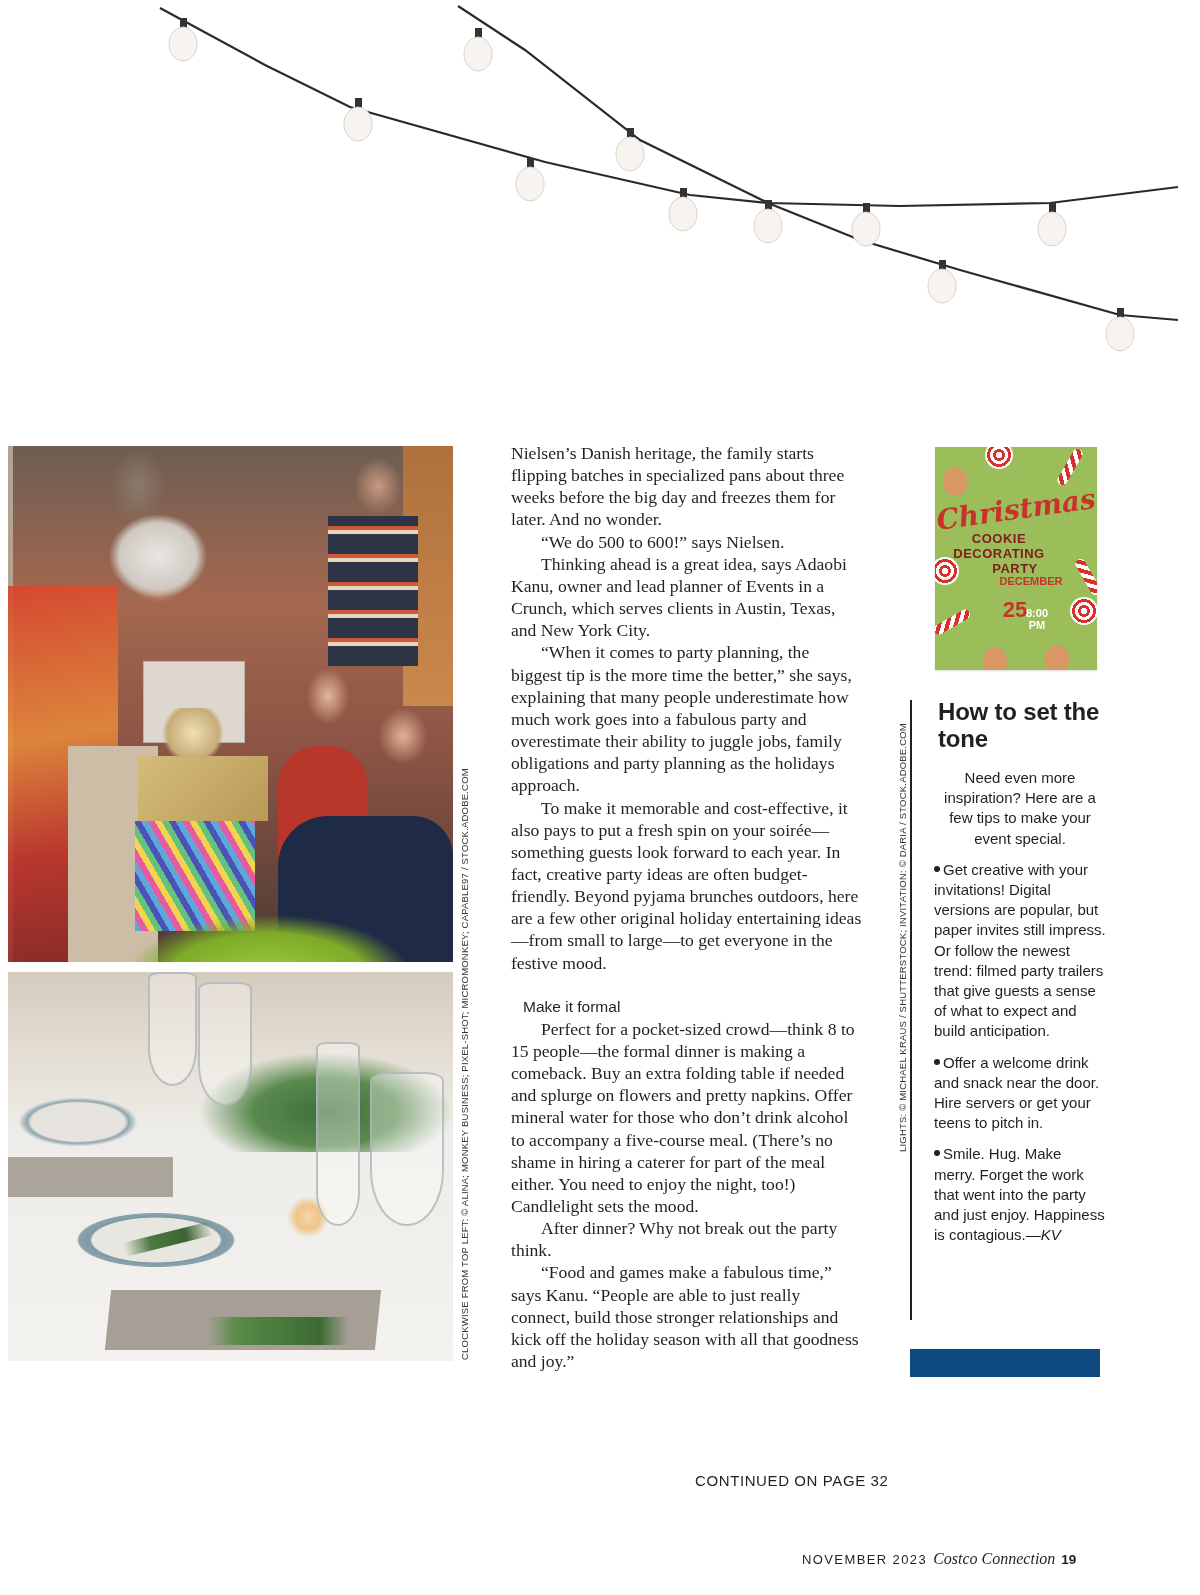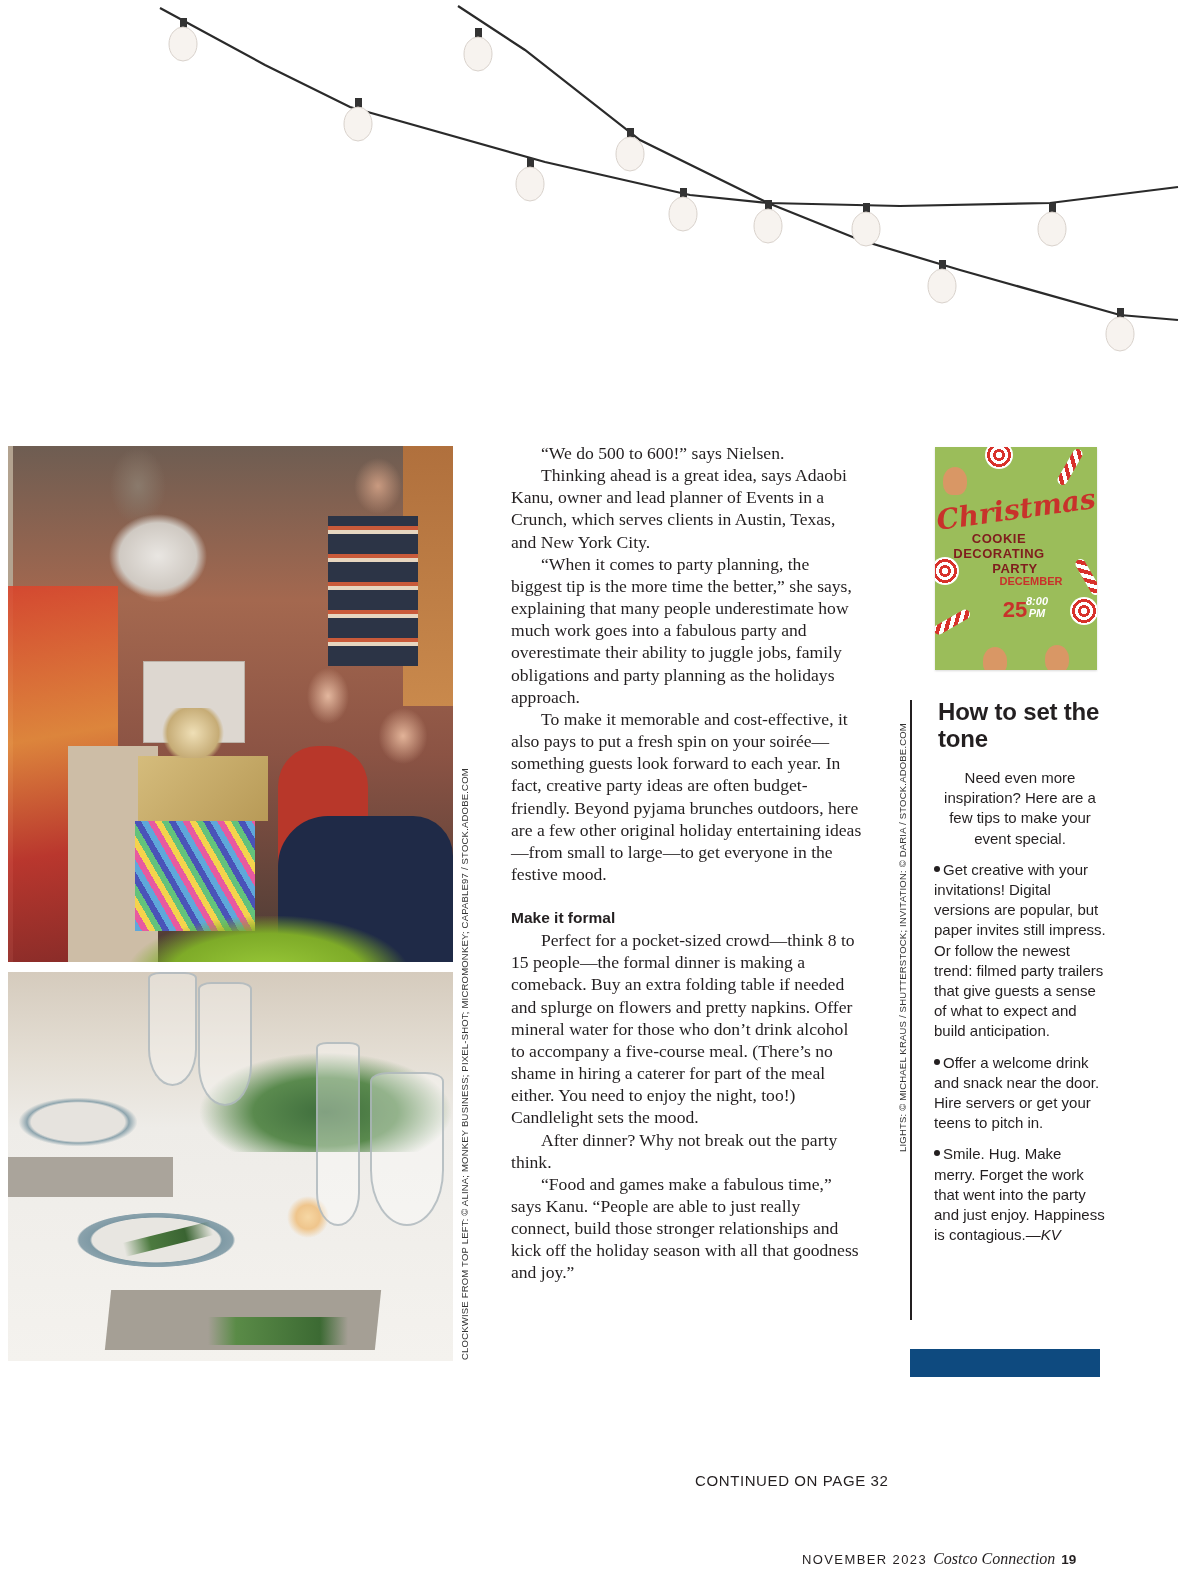--- a/index.html
+++ b/index.html
@@ -51,21 +51,21 @@
 
   
   .credit-vert { position: absolute; font-family: "Liberation Sans", sans-serif; font-size: 9.5px; letter-spacing: .2px; color: #333; white-space: nowrap; transform-origin: left top; transform: rotate(-90deg); }
   .credit-left { left: 459px; top: 1360px; }
   .credit-right { left: 897px; top: 1152px; }
 
   
   .article { position: absolute; left: 511px; top: 442px; width: 352px; font-size: 17.6px; line-height: 22.15px; color: #231f20; }
   .article p { margin: 0; }
   .article p.indent { text-indent: 30px; }
-  .article h3 { font-family: "Liberation Sans", sans-serif; font-weight: bold; font-size: 15.5px; margin: 22px 0 0 0; line-height: 22px; }
+  .article h3 { font-family: "Liberation Sans", sans-serif; font-weight: normal; font-size: 15.5px; margin: 22px 0 0 12px; line-height: 22px; }
   .continued { position: absolute; left: 695px; top: 1472px; font-family: "Liberation Sans", sans-serif; font-size: 15px; letter-spacing: .6px; color: #231f20; }
 
   
   .invitation { position: absolute; left: 935px; top: 447px; width: 162px; height: 223px; background: #9bbd5a; overflow: hidden; box-shadow: 0 1px 2px rgba(0,0,0,.15); }
   .invitation .title { position: absolute; left: 0; width: 162px; top: 46px; text-align: center; font-family: "DejaVu Serif", serif; font-style: italic; font-weight: bold; font-size: 28px; color: #c8322b; transform: rotate(-8deg); }
   .invitation .line { position: absolute; left: 0; width: 128px; text-align: center; font-family: "Liberation Sans", sans-serif; font-weight: bold; color: #7f1d1d; font-size: 13px; letter-spacing: .5px; }
   .invitation .date { position: absolute; left: 0; width: 162px; text-align: center; font-family: "Liberation Sans", sans-serif; font-weight: bold; color: #c8322b; font-size: 11px; }
   .invitation .lolly { position: absolute; width: 28px; height: 28px; border-radius: 50%; background: repeating-radial-gradient(circle, #fff 0 3px, #d8312b 3px 6px); }
   .invitation .cane { position: absolute; width: 10px; height: 40px; border-radius: 5px; background: repeating-linear-gradient(45deg, #fff 0 4px, #d8312b 4px 8px); }
   .invitation .ginger { position: absolute; width: 24px; height: 28px; border-radius: 50% 50% 40% 40%; background: #d99765; }
@@ -166,20 +166,21 @@
   <div class="glass" style="left:362px;top:100px;width:70px;height:150px;"></div>
   <div class="napkin"></div>
   <div class="sprig"></div>
   <div class="sprig2"></div>
 </div>
 
 <div class="credit-vert credit-left">CLOCKWISE FROM TOP LEFT: © ALINA; MONKEY BUSINESS; PIXEL-SHOT; MICROMONKEY; CAPABLE97 / STOCK.ADOBE.COM</div>
 <div class="credit-vert credit-right">LIGHTS: © MICHAEL KRAUS / SHUTTERSTOCK; INVITATION: © DARIA / STOCK.ADOBE.COM</div>
 
 <div class="article">
+  <p>Nielsen’s Danish heritage, the family starts flipping batches in specialized pans about three weeks before the big day and freezes them for later. And no wonder.</p>
   <p class="indent">“We do 500 to 600!” says Nielsen.</p>
   <p class="indent">Thinking ahead is a great idea, says Adaobi Kanu, owner and lead planner of Events in a Crunch, which serves clients in Austin, Texas, and New York City.</p>
   <p class="indent">“When it comes to party planning, the biggest tip is the more time the better,” she says, explaining that many people underestimate how much work goes into a fabulous party and overesti­mate their ability to juggle jobs, family obligations and party planning as the holidays approach.</p>
   <p class="indent">To make it memorable and cost-effective, it also pays to put a fresh spin on your soirée—something guests look forward to each year. In fact, creative party ideas are often budget-friendly. Beyond pyjama brunches outdoors, here are a few other original holiday entertaining ideas—from small to large—to get everyone in the festive mood.</p>
   <h3>Make it formal</h3>
   <p class="indent">Perfect for a pocket-sized crowd—think 8 to 15 people—the formal dinner is making a comeback. Buy an extra folding table if needed and splurge on flowers and pretty napkins. Offer mineral water for those who don’t drink alcohol to accom­pany a five-course meal. (There’s no shame in hiring a caterer for part of the meal either. You need to enjoy the night, too!) Candlelight sets the mood.</p>
   <p class="indent">After dinner? Why not break out the party think.</p>
   <p class="indent">“Food and games make a fabulous time,” says Kanu. “People are able to just really connect, build those stronger rela­tionships and kick off the holiday season with all that goodness and joy.”</p>
 </div>
 <div class="continued">CONTINUED ON PAGE 32</div>
@@ -193,21 +194,21 @@
   <div class="cane" style="left:148px;top:110px;transform:rotate(-30deg);"></div>
   <div class="ginger" style="left:8px;top:20px;"></div>
   <div class="ginger" style="left:48px;top:200px;"></div>
   <div class="ginger" style="left:110px;top:198px;"></div>
   <div class="title">Christmas</div>
   <div class="line" style="top:84px;">COOKIE</div>
   <div class="line" style="top:99px;">DECORATING</div>
   <div class="line" style="top:114px;padding-left:16px;">PARTY</div>
   <div class="date" style="top:128px;padding-left:15px;">DECEMBER</div>
   <div class="date" style="top:150px;font-size:22px;color:#c8322b;width:80px;left:40px;">25</div>
-  <div class="date" style="top:148px;left:82px;width:40px;color:#fff;font-style:italic;">8:00 PM</div>
+  <div class="date" style="top:160px;left:82px;width:40px;color:#fff;">8:00 PM</div>
 </div>
 
 <div class="sidebar-rule"></div>
 <div class="sidebar">
   <h2>How to set the tone</h2>
   <p class="intro">Need even more inspiration? Here are a few tips to make your event special.</p>
   <p class="tip"><span class="bullet"></span><span>Get creative with your invitations! Digital versions are popular, but paper invites still impress. Or follow the newest trend: filmed party trailers that give guests a sense of what to expect and build anticipation.</span></p>
   <p class="tip"><span class="bullet"></span><span>Offer a welcome drink and snack near the door. Hire servers or get your teens to pitch in.</span></p>
   <p class="tip"><span class="bullet"></span><span>Smile. Hug. Make merry. Forget the work that went into the party and just enjoy. Happiness is contagious.—</span><span class="sig">KV</span></p>
 </div>

